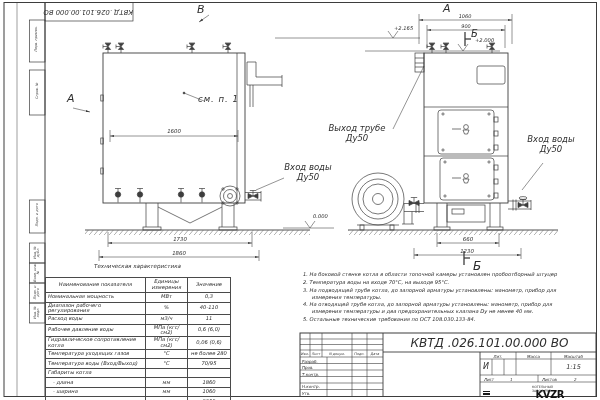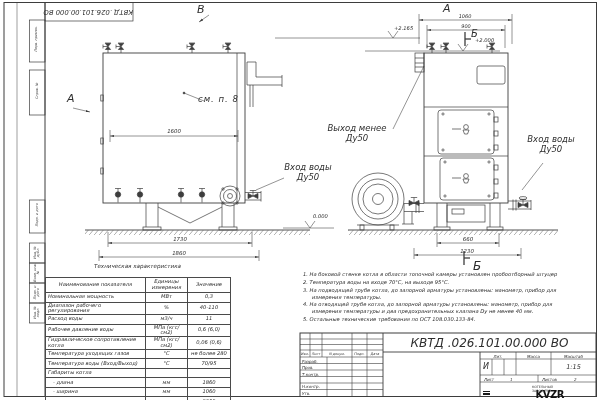--- a/index.html
+++ b/index.html
@@ -285,40 +285,40 @@
 <div class="vtext" style="left:27.2px;top:249px;width:20px;">Инв. № дубл.</div>
 <div class="vtext" style="left:27.2px;top:269px;width:20px;">Взам. инв. №</div>
 <div class="vtext" style="left:27.2px;top:289px;width:20px;">Подп. и дата</div>
 <div class="vtext" style="left:27.2px;top:309px;width:20px;">Инв. № подл.</div>
 
 <div class="lbl" style="left:197px;top:3px;font-size:11px;">В</div>
 <div class="lbl" style="left:67px;top:92px;font-size:11px;">А</div>
 <div class="lbl" style="left:443px;top:2px;font-size:11px;">А</div>
 <div class="lbl" style="left:471px;top:28px;font-size:10px;">Б</div>
 <div class="lbl" style="left:473px;top:259px;font-size:12px;">Б</div>
-<div class="lbl" style="left:198px;top:94px;font-size:8.5px;letter-spacing:1px;">см. п. 8</div>
+<div class="lbl" style="left:198px;top:94px;font-size:8.5px;letter-spacing:1px;">см. п. 1</div>
 
 <div class="lbl" style="left:394px;top:25px;font-size:5.2px;">+2.165</div>
 <div class="lbl" style="left:475px;top:37px;font-size:5.2px;">+2.000</div>
 <div class="lbl" style="left:313px;top:213px;font-size:5.2px;">0.000</div>
 
 <div class="lbl ctr" style="left:159px;top:128px;width:30px;font-size:5.4px;">1600</div>
 <div class="lbl ctr" style="left:165px;top:235.5px;width:30px;font-size:5.4px;">1730</div>
 <div class="lbl ctr" style="left:164px;top:249.5px;width:30px;font-size:5.4px;">1860</div>
 <div class="lbl ctr" style="left:450px;top:12.5px;width:30px;font-size:5px;">1060</div>
 <div class="lbl ctr" style="left:451px;top:23px;width:30px;font-size:5px;">900</div>
 <div class="lbl ctr" style="left:453px;top:236px;width:30px;font-size:5.4px;">660</div>
 <div class="lbl ctr" style="left:452px;top:248px;width:30px;font-size:5.4px;">1230</div>
 
 <div class="lbl ctr" style="left:276px;top:162px;width:64px;font-size:8.5px;">
   <div>Вход воды</div>
   <div>Ду50</div>
 </div>
 <div class="lbl ctr" style="left:320px;top:123px;width:74px;font-size:8.5px;">
-  <div>Выход менее</div>
+  <div>Выход трубе</div>
   <div>Ду50</div>
 </div>
 <div class="lbl ctr" style="left:517px;top:134px;width:68px;font-size:8.5px;">
   <div>Вход воды</div>
   <div>Ду50</div>
 </div>
 
 <div class="lbl ctr" style="left:45px;top:263px;width:185px;font-size:5.6px;">Техническая характеристика</div>
 <table class="spec">
   <colgroup>

